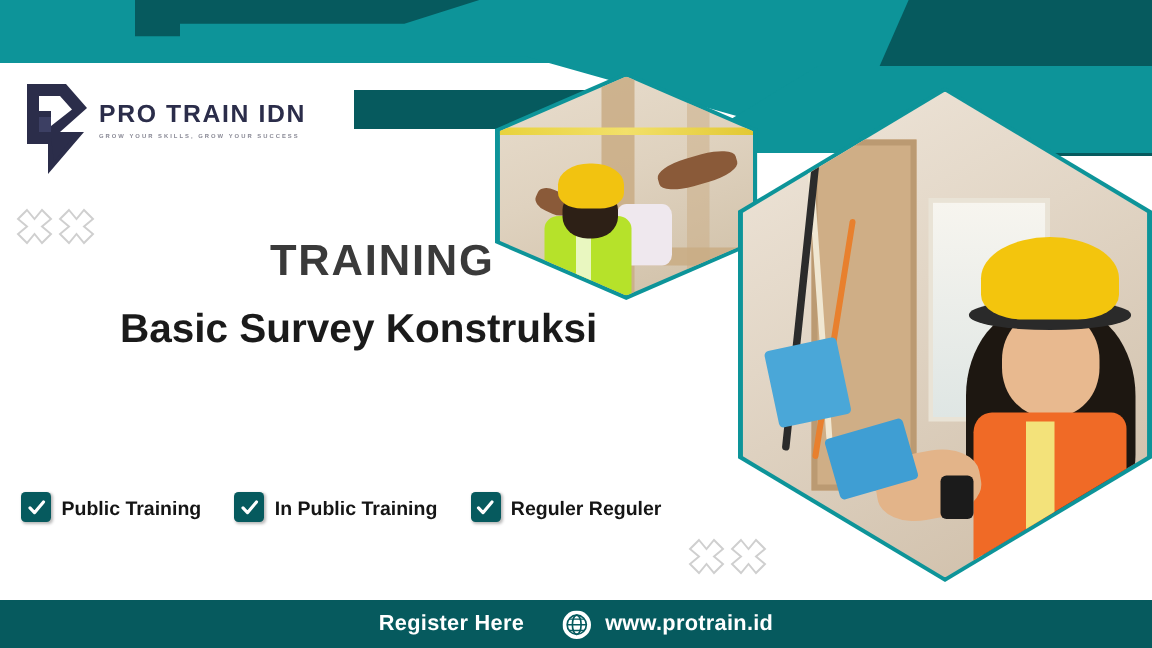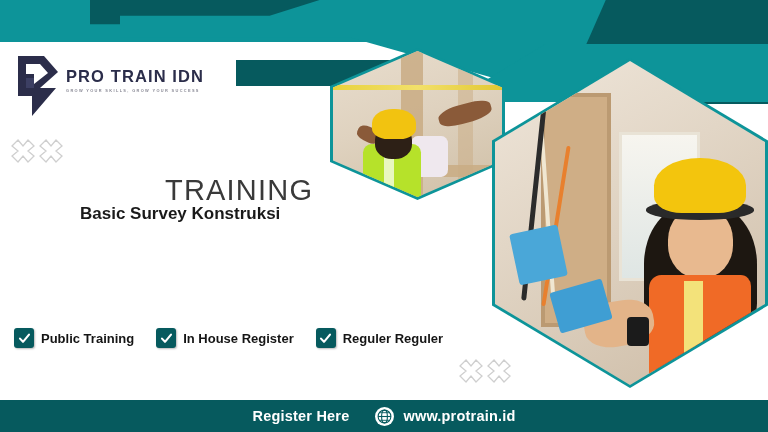--- a/index.html
+++ b/index.html
@@ -62,27 +62,27 @@
     margin-top:3.5px; white-space:nowrap; font-weight:bold;
   }
 
   
   .x-deco { position:absolute; display:flex; gap:2px; }
   .x-deco.one { left:10px; top:138px; }
   .x-deco.two { left:458px; top:358px; }
 
   
   .heading-training {
-    position:absolute; left:165px; top:160px;
-    font-size:29px; font-weight:normal; letter-spacing:1.2px;
-    color:#3a3a3a; line-height:1;margin-top:16px;
+    position:absolute; left:180px; top:160px;
+    font-size:29px; font-weight:bold; letter-spacing:1.2px;
+    color:#3a3a3a; line-height:1;
   }
   .heading-main {
     position:absolute; left:80px; top:204px;
-    font-size:17px; font-weight:bold; color:#1a1a1a;
+    font-size:27px; font-weight:bold; color:#1a1a1a;
     line-height:1.15; white-space:nowrap;
   }
 
   
   .hex {
     position:absolute;
     clip-path:polygon(50% 0%, 100% 25%, 100% 75%, 50% 100%, 0% 75%, 0% 25%);
   }
   .hex-border { background:var(--teal); }
   .hex-inner {
@@ -339,21 +339,21 @@
       </span>
       <span class="check-label">Public Training</span>
     </div>
 
     <div class="check-item">
       <span class="check-box">
         <svg width="13" height="13" viewBox="0 0 13 13">
           <path d="M2 6.6 L5 9.8 L11 2.6" fill="none" stroke="#ffffff" stroke-width="2.1" stroke-linecap="round" stroke-linejoin="round"></path>
         </svg>
       </span>
-      <span class="check-label">In House Register</span>
+      <span class="check-label">In Public Training</span>
     </div>
 
     <div class="check-item">
       <span class="check-box">
         <svg width="13" height="13" viewBox="0 0 13 13">
           <path d="M2 6.6 L5 9.8 L11 2.6" fill="none" stroke="#ffffff" stroke-width="2.1" stroke-linecap="round" stroke-linejoin="round"></path>
         </svg>
       </span>
       <span class="check-label">Reguler Reguler</span>
     </div>

